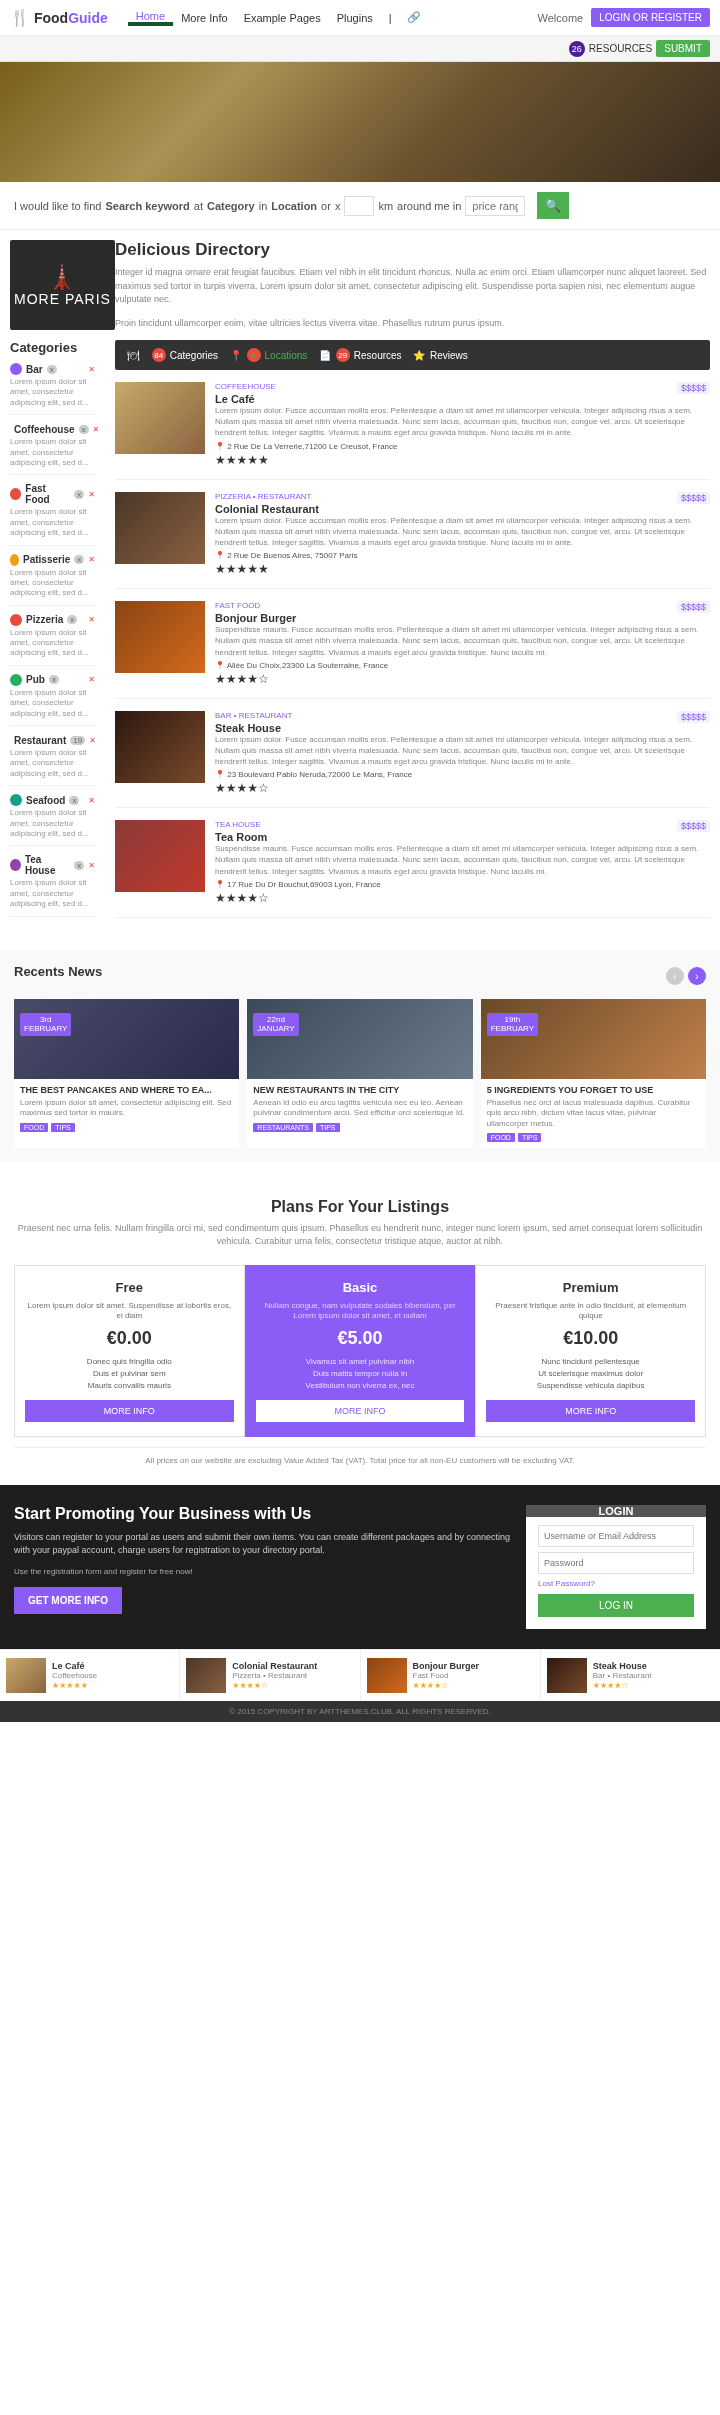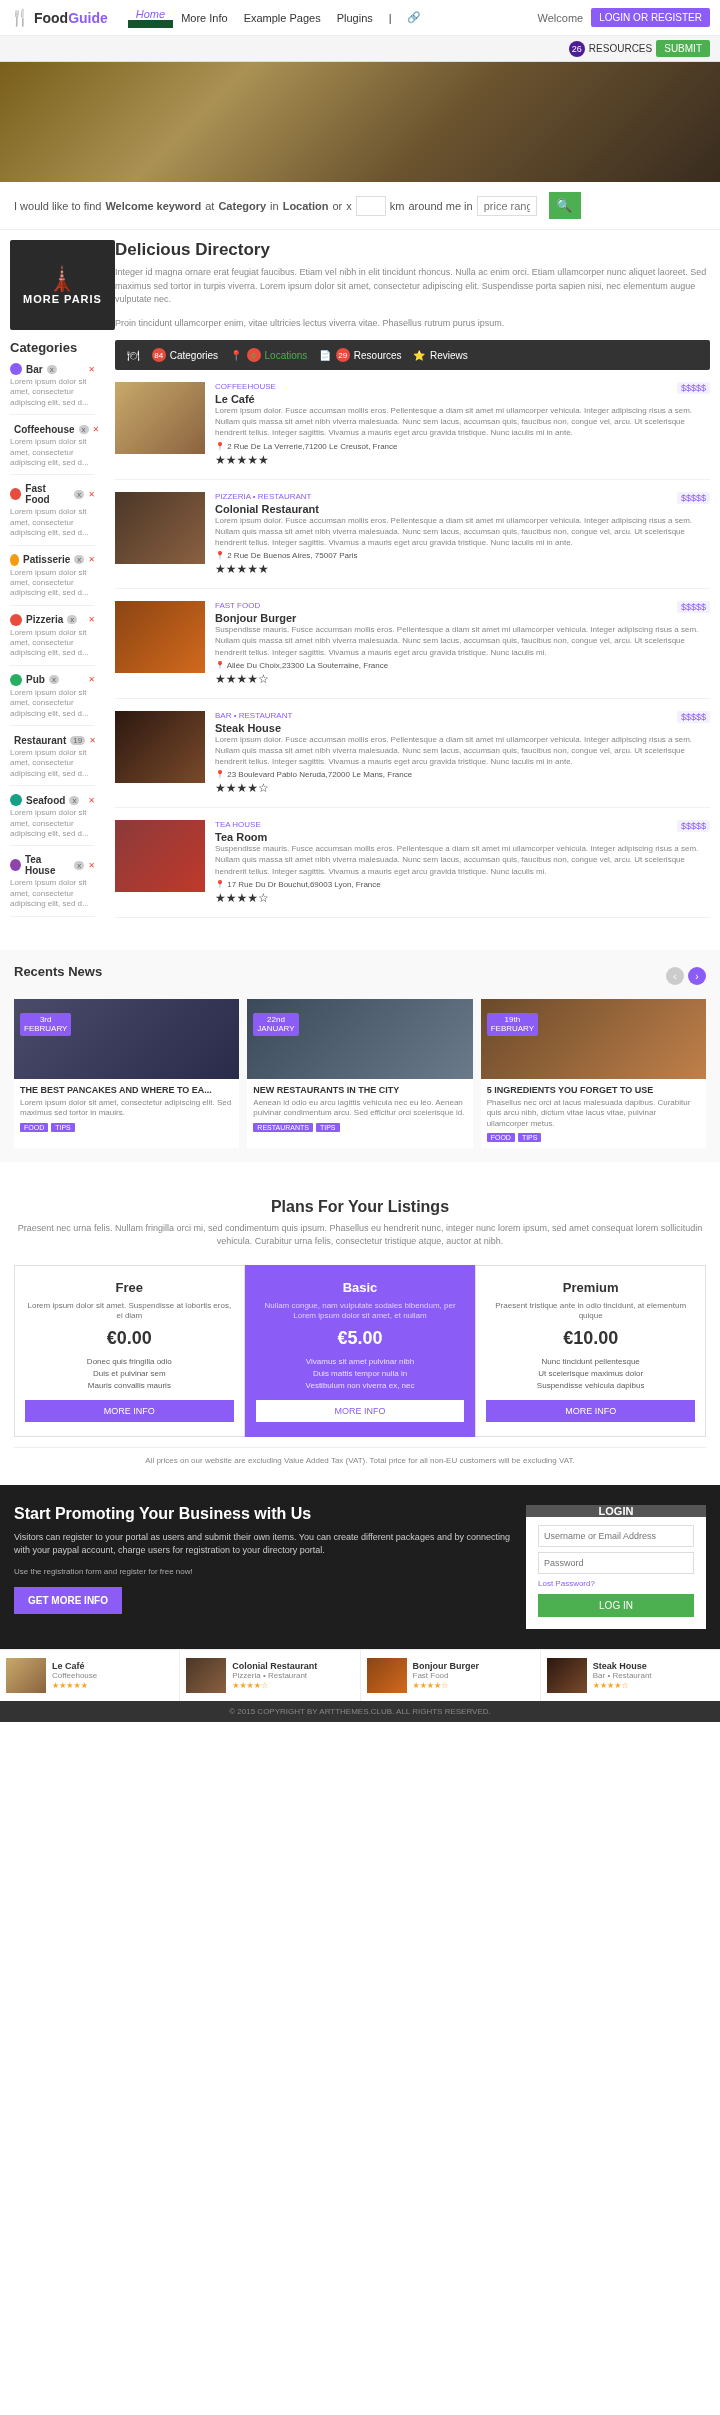--- a/index.html
+++ b/index.html
@@ -6,21 +6,21 @@
     body { font-family: Arial, sans-serif; font-size: 12px; color: #333; background: #fff; width: 720px; }
 
     
     .navbar { background: #fff; display: flex; align-items: center; height: 36px; border-bottom: 1px solid #eee; padding: 0 10px; }
     .navbar-logo { display: flex; align-items: center; margin-right: 20px; }
     .navbar-logo .fork-icon { color: #8b5cf6; font-size: 16px; margin-right: 4px; }
     .navbar-logo .logo-text { font-size: 14px; font-weight: bold; color: #333; }
     .navbar-logo .logo-text span { color: #8b5cf6; }
     .nav-links { display: flex; align-items: center; flex: 1; }
     .nav-link { font-size: 11px; color: #333; padding: 0 8px; cursor: pointer; text-decoration: none; }
-    .nav-link.active { color: #8b5cf6; border-bottom: 8px solid #14532d; font-style: italic; }
+    .nav-link.active { color: #8b5cf6; border-bottom: 4px solid #14532d; }
     .nav-right { display: flex; align-items: center; gap: 8px; }
     .nav-welcome { font-size: 11px; color: #666; }
     .nav-login-btn { background: #8b5cf6; color: #fff; border: none; padding: 4px 8px; font-size: 10px; cursor: pointer; border-radius: 2px; }
 
     
     .topbar { background: #f5f5f5; display: flex; align-items: center; justify-content: flex-end; padding: 4px 10px; font-size: 10px; border-bottom: 1px solid #e0e0e0; }
     .topbar-resources { display: flex; align-items: center; gap: 4px; }
     .topbar-badge { background: #4c1d95; color: #fff; border-radius: 50%; width: 16px; height: 16px; display: flex; align-items: center; justify-content: center; font-size: 9px; }
     .topbar-submit { background: #4caf50; color: #fff; border: none; padding: 3px 8px; font-size: 10px; cursor: pointer; border-radius: 2px; }
 
@@ -38,21 +38,21 @@
     
     .main-content { display: flex; gap: 0; }
 
     
     .sidebar { width: 105px; padding: 10px; flex-shrink: 0; }
     .sidebar-title { font-size: 13px; font-weight: bold; color: #333; margin-bottom: 8px; }
 
     
     .featured-box { width: 105px; height: 90px; background: linear-gradient(rgba(0,0,0,0.5), rgba(0,0,0,0.5)), #555; display: flex; flex-direction: column; align-items: center; justify-content: center; color: #fff; margin-bottom: 10px; border-radius: 2px; }
     .featured-tower { font-size: 24px; color: rgba(255,255,255,0.8); }
-    .featured-label { font-size: 11px; font-weight: bold; letter-spacing: 1px; }
+    .featured-label { font-size: 14px; font-weight: normal; letter-spacing: 1px; }
 
     .category-item { margin-bottom: 8px; padding-bottom: 6px; border-bottom: 1px solid #f0f0f0; }
     .category-header { display: flex; align-items: center; gap: 4px; margin-bottom: 2px; }
     .cat-icon { width: 12px; height: 12px; border-radius: 50%; background: #8b5cf6; display: flex; align-items: center; justify-content: center; }
     .cat-name { font-size: 10px; font-weight: bold; color: #333; }
     .cat-count { font-size: 8px; background: #ccc; border-radius: 8px; padding: 0 3px; color: #666; }
     .cat-close { font-size: 8px; color: #e74c3c; cursor: pointer; margin-left: auto; }
     .cat-desc { font-size: 8px; color: #999; line-height: 1.3; }
 
     
@@ -191,21 +191,21 @@
     <button class="topbar-submit">SUBMIT</button>
   </div>
 </div>
 
 <div class="hero">
   <div class="hero-bg"></div>
 </div>
 
 <div class="search-bar">
   <span>I would like to find</span>
-  <span class="search-link">Welcome keyword</span>
+  <span class="search-link">Search keyword</span>
   <span>at</span>
   <span class="search-link">Category</span>
   <span>in</span>
   <span class="search-link">Location</span>
   <span>or</span>
   <span>x</span>
   <input type="text" style="width: 30px;">
   <span>km</span>
   <span>around me in</span>
   <input type="text" style="width: 60px;" placeholder="price range">

